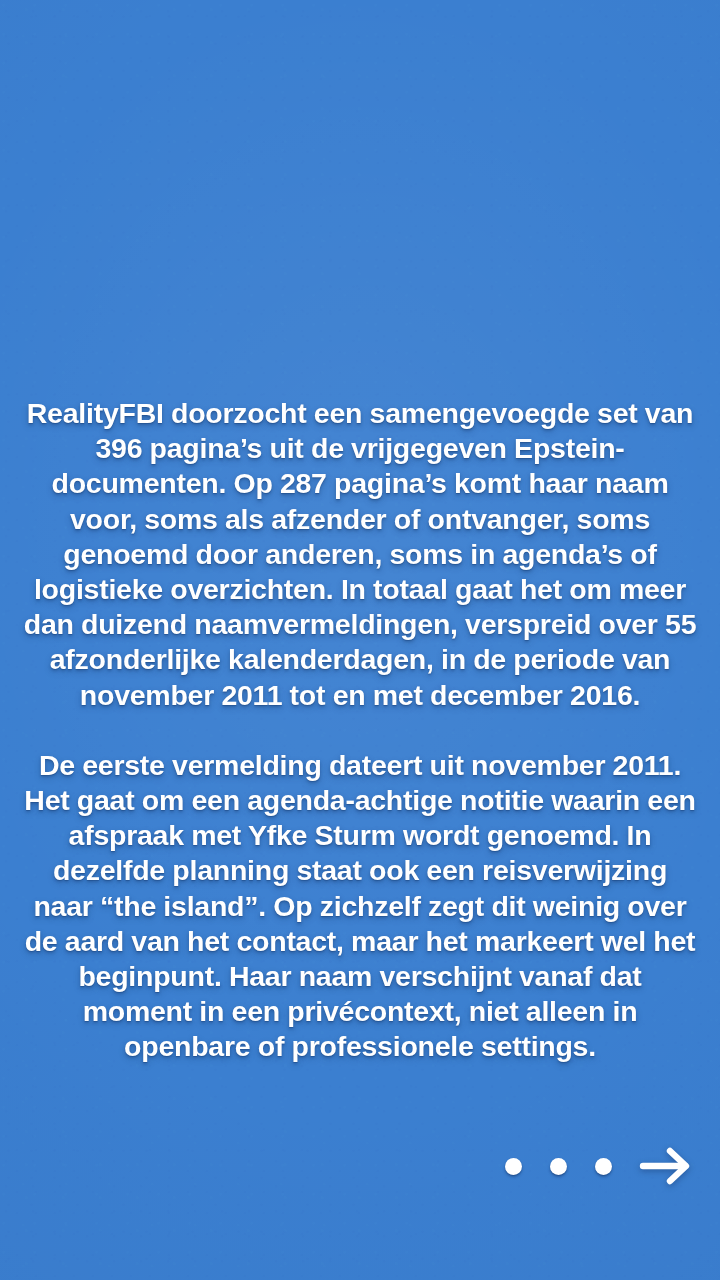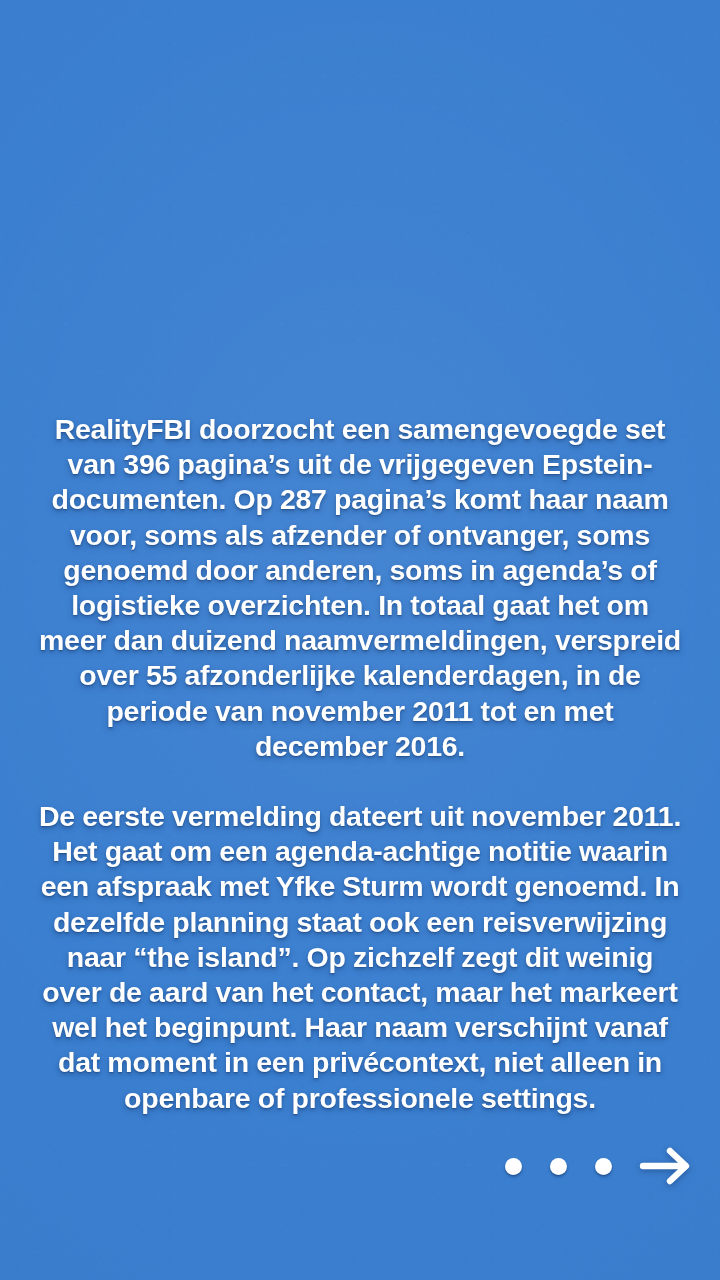--- a/index.html
+++ b/index.html
@@ -58,21 +58,21 @@
     text-align: center;
   }
 
   .para {
     color: #ffffff;
     font-size: 28.5px;
     line-height: 35.2px;
     font-weight: 700;
     letter-spacing: -0.25px;
     word-spacing: -0.3px;
-    margin: 16px;
+    margin: 0;
     text-shadow:
       0 1px 0 rgba(20,55,110,0.30),
       0 2px 3px rgba(18,50,100,0.34),
       0 3px 7px rgba(15,45,95,0.24);
   }
 
   .para + .para {
     margin-top: 35px;
   }
 

